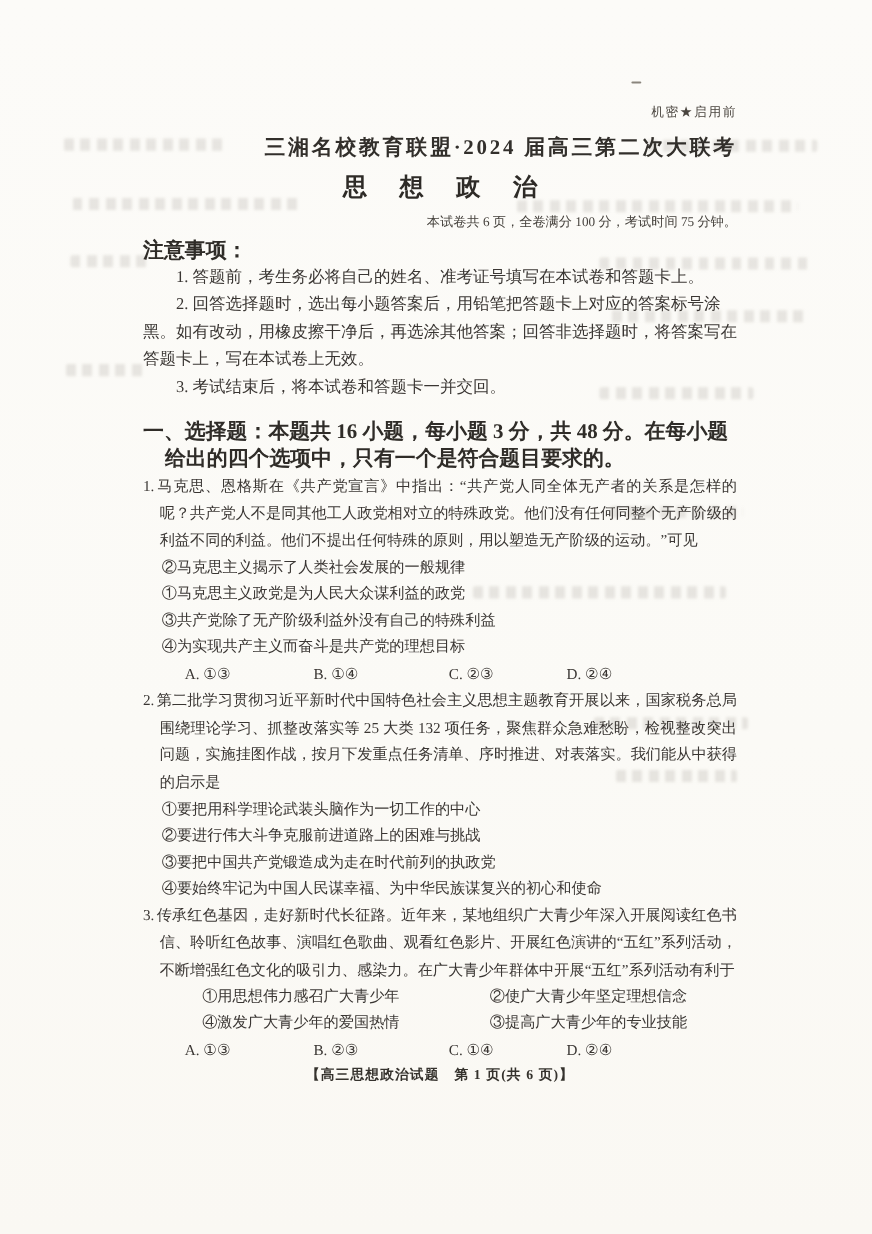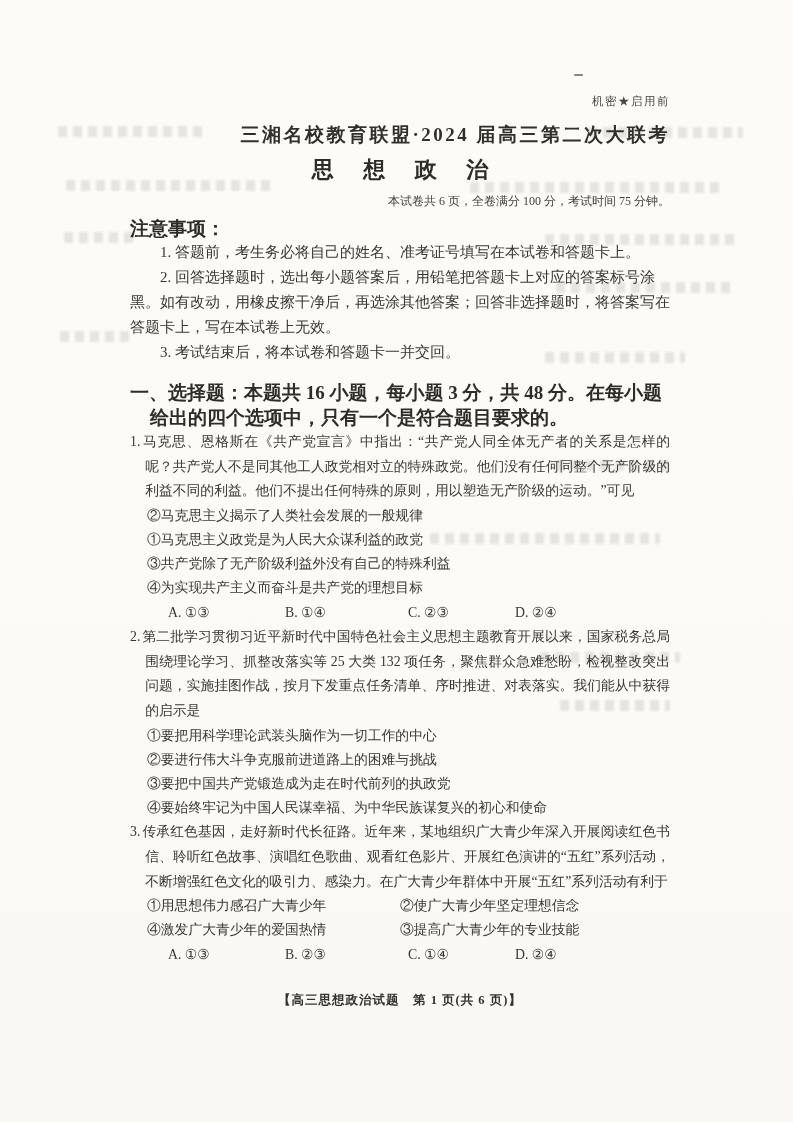--- a/index.html
+++ b/index.html
@@ -40,26 +40,26 @@
     padding-left:1.1em;text-indent:-1.1em;text-align:justify;
   }
   .qnum{margin-right:2px;}
   .statement{font-size:13.8px;line-height:24.2px;margin:0;padding-left:17px;}
   .choices{
     display:grid;grid-template-columns:117px 123px 107px 1fr;
     padding-left:38px;font-size:13.8px;line-height:24.6px;
   }
   .two-col{
     display:grid;grid-template-columns:253px 1fr;
-    padding-left:17px;font-size:13.8px;line-height:24.2px;
+    padding-left:17px;font-size:13.8px;line-height:24.2px;text-align:center;
   }
   .two-col span{display:block;}
   .footer{
     text-align:center;font-size:12.5px;font-weight:bold;color:#35322d;
-    letter-spacing:1px;margin-top:24px;line-height:18px;
+    letter-spacing:1px;margin-top:1px;line-height:18px;
   }
   
   .ghost{
     position:absolute;height:11px;border-radius:2px;
     background:repeating-linear-gradient(90deg,rgba(125,118,106,0.16) 0 9px,rgba(0,0,0,0) 9px 15px);
     filter:blur(1.3px);
   }
   .speck{position:absolute;background:#8a857d;border-radius:1px;filter:blur(.4px);}
 </style>
 </head>

